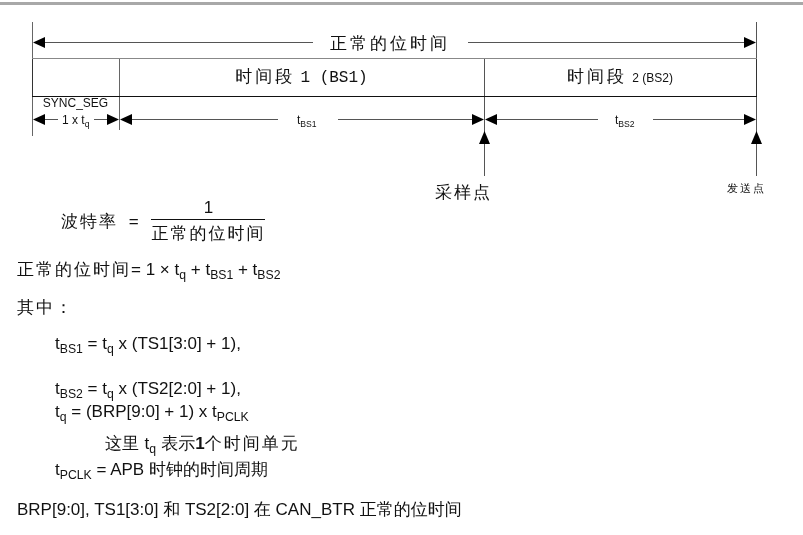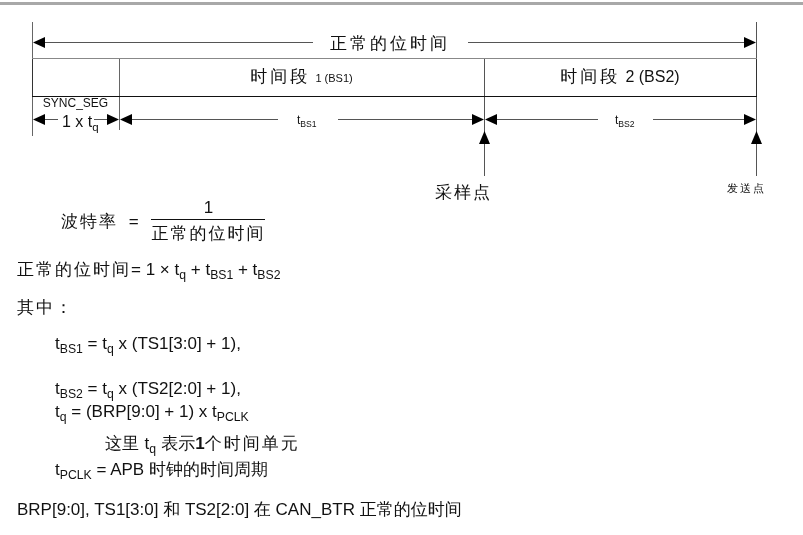--- a/index.html
+++ b/index.html
@@ -58,29 +58,29 @@
   <polygon points="484.5,131 479,144 490,144" fill="#000"></polygon>
   <polygon points="756.5,131 751,144 762,144" fill="#000"></polygon>
 </svg>
 
 <div class="lbl cn" style="left:330px; top:32px; font-size:17px; letter-spacing:3px;">正常的位时间</div>
 
 <div class="lbl sans" style="left:32px; top:68px; width:87px; text-align:center; font-size:12px;margin-top:28px;">SYNC_SEG</div>
 
 <div class="lbl" style="left:119px; top:65px; width:365px; text-align:center;">
   <span class="cn" style="font-size:17px; letter-spacing:3px;">时间段</span>
-  <span class="sans" style="font-size:11px;">1 (BS1)</span>
+  <span class="sans" style="font-size:16px;font-family:Liberation Mono, monospace;">1 (BS1)</span>
 </div>
 
 <div class="lbl" style="left:484px; top:65px; width:272px; text-align:center;">
   <span class="cn" style="font-size:17px; letter-spacing:3px;">时间段</span>
-  <span class="sans" style="font-size:16px;">2 (BS2)</span>
+  <span class="sans" style="font-size:12px;">2 (BS2)</span>
 </div>
 
-<div class="lbl sans" style="left:62px; top:113px; font-size:16px;"><span>1 x t</span><sub>q</sub></div>
+<div class="lbl sans" style="left:62px; top:113px; font-size:12px;"><span>1 x t</span><sub>q</sub></div>
 <div class="lbl sans" style="left:297px; top:113px; font-size:12px;"><span>t</span><sub>BS1</sub></div>
 <div class="lbl sans" style="left:615px; top:113px; font-size:12px;"><span>t</span><sub>BS2</sub></div>
 
 <div class="lbl cn" style="left:435px; top:181px; font-size:17px; letter-spacing:2px;">采样点</div>
 <div class="lbl cn" style="left:727px; top:181px; font-size:11px; letter-spacing:2px;">发送点</div>
 
 <div class="formula" style="left:17px; top:198px;">
   <span class="cn" style="vertical-align:middle; letter-spacing:2px;margin-left:44px;">波特率</span>
   <span style="vertical-align:middle; margin-left:6px;">=</span>
   <span class="frac">

